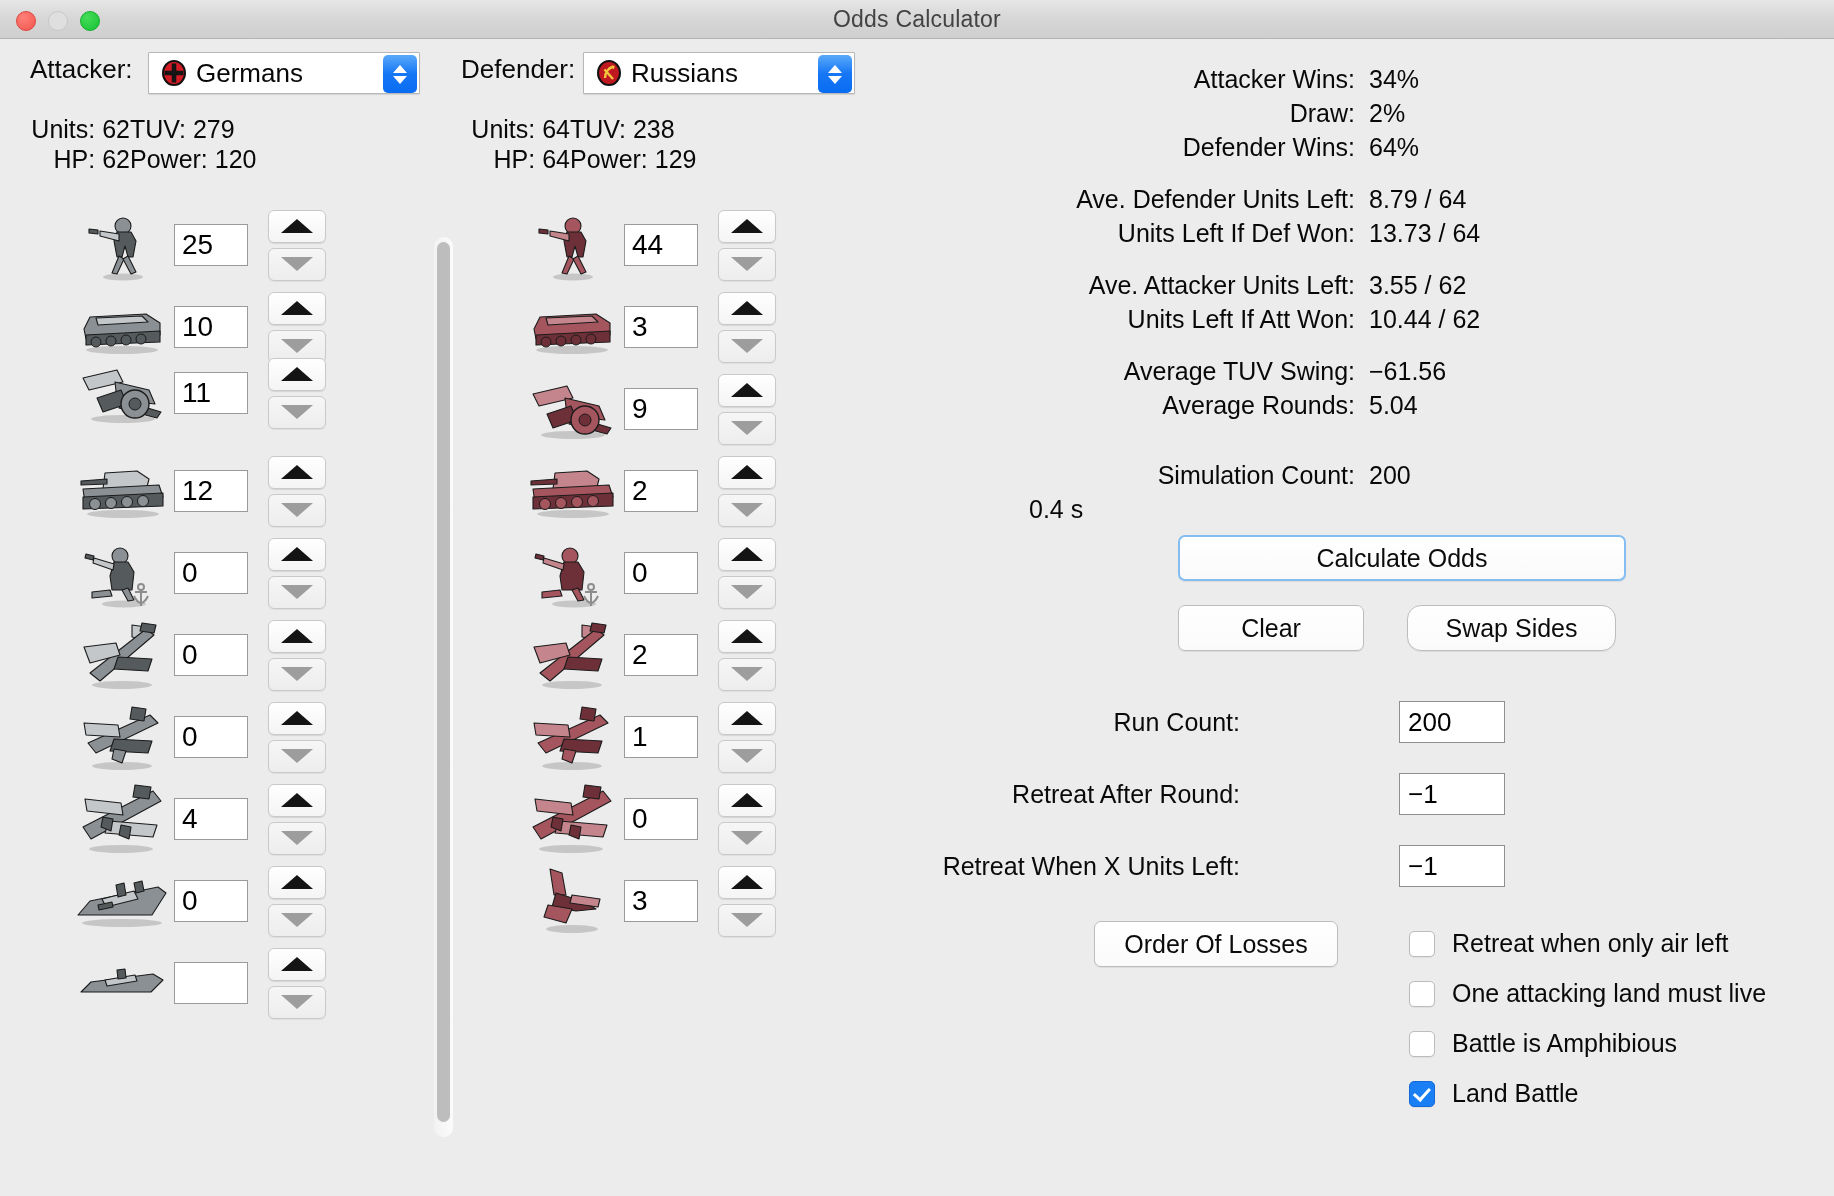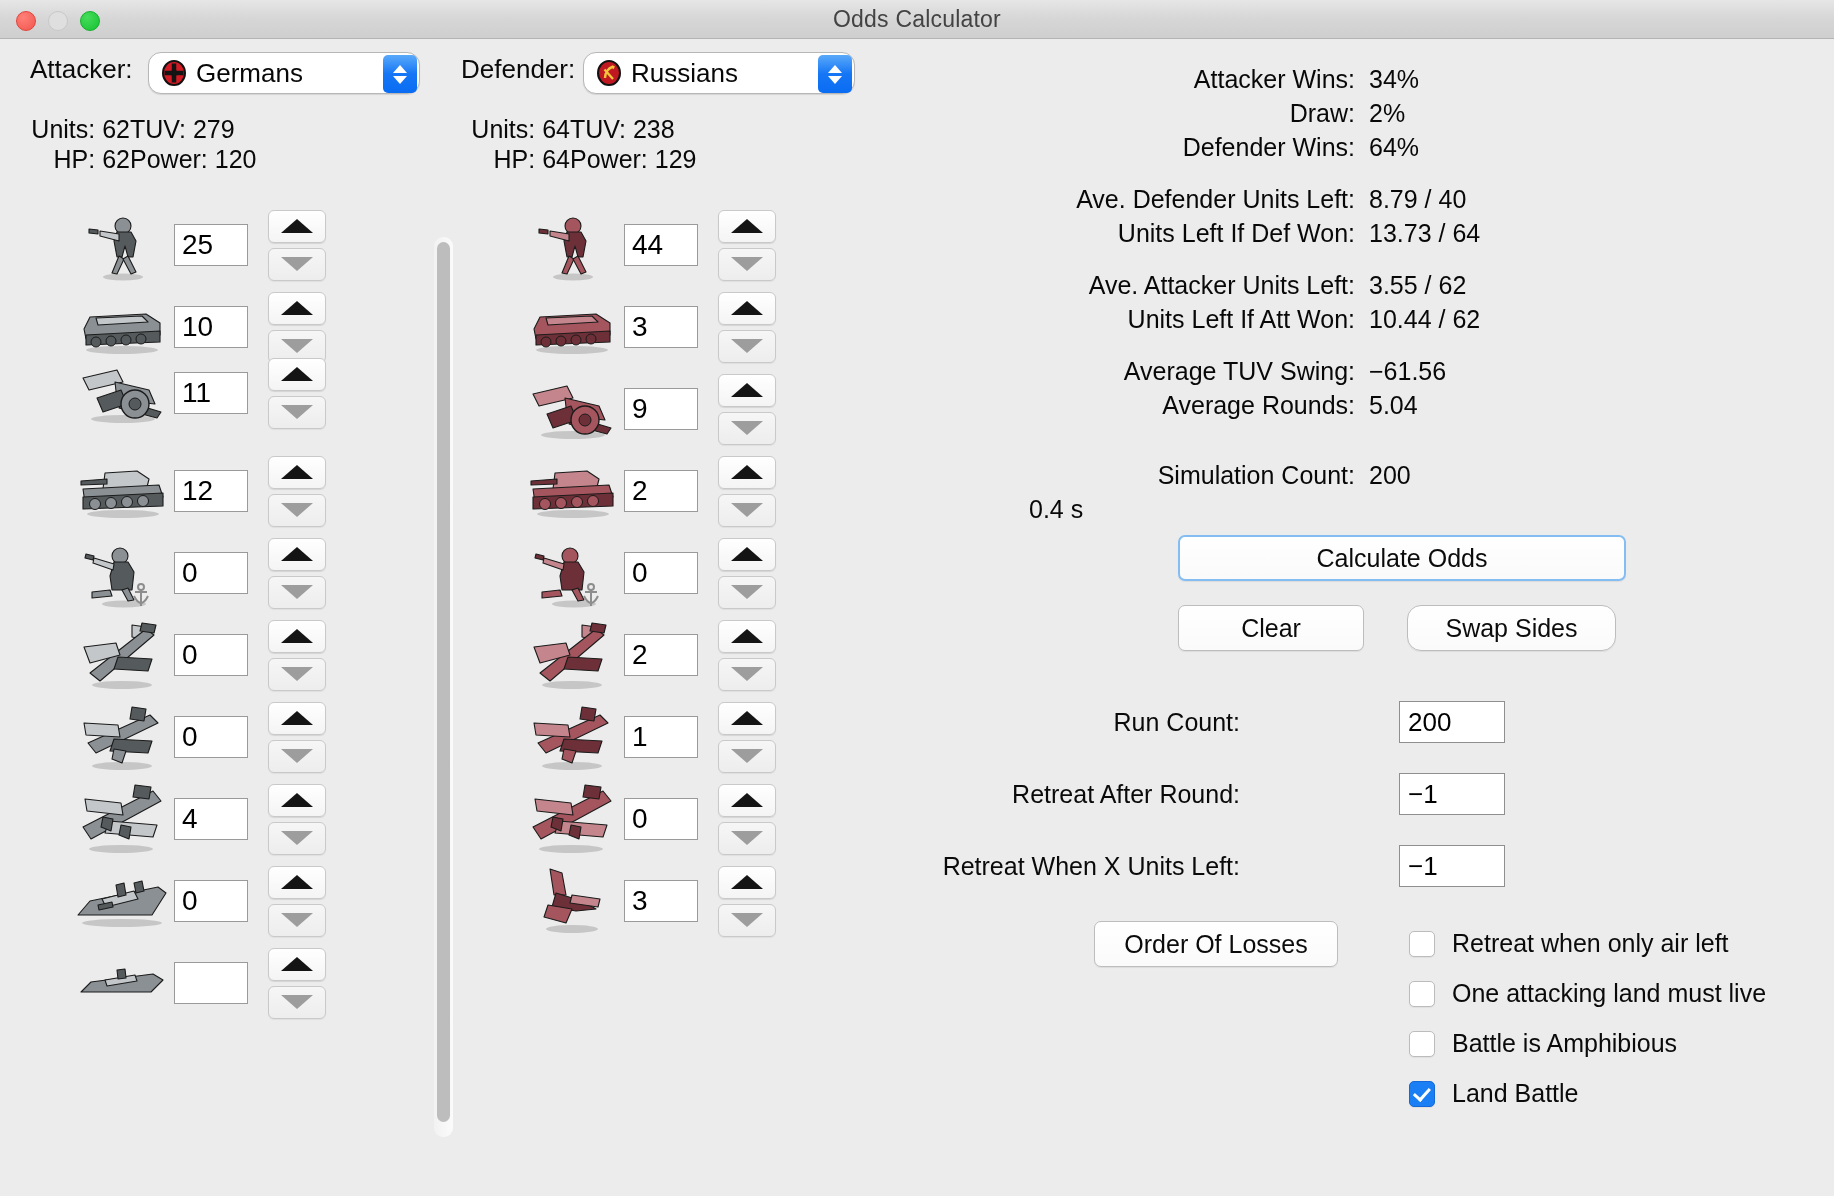--- a/index.html
+++ b/index.html
@@ -30,21 +30,21 @@
     position: absolute; left: 0; top: 0; width: 1834px; height: 28px;
     line-height: 39px; text-align: center;
     font-size: 23px; color: #434343; letter-spacing: 0.2px;
   }
 
   
   .side-label { position: absolute; font-size: 26px; color: #0a0a0a; }
   .combo {
     position: absolute; height: 42px;
     background: #fff;
-    border: 1px solid #b7b7b7; border-radius: 13px;
+    border: 1px solid #b7b7b7; border-radius: 1px;
     box-shadow: 0 1px 1px rgba(0,0,0,0.10);
     display: flex; align-items: center;
   }
   .combo .flag { width: 26px; height: 26px; margin-left: 12px; flex: 0 0 auto; }
   .combo .combo-text {
     margin-left: 9px; font-size: 26px; color: #080808; white-space: nowrap;
   }
   .stepper-blue {
     position: absolute; right: 2px; top: 2px; width: 34px; height: 38px;
     border-radius: 5px;
@@ -666,21 +666,21 @@
      </div>
         <div class="res-row">
        <span class="res-k">Defender Wins:</span>
        <span class="res-v">64%</span>
      </div>
       </div>
     <div class="gap"></div>
     <div id="res-block-2">
         <div class="res-row">
        <span class="res-k">Ave. Defender Units Left:</span>
-       <span class="res-v">8.79 / 40</span>
+       <span class="res-v">8.79 / 64</span>
      </div>
         <div class="res-row">
        <span class="res-k">Units Left If Def Won:</span>
        <span class="res-v">13.73 / 64</span>
      </div>
       </div>
     <div class="gap"></div>
     <div id="res-block-3">
         <div class="res-row">
        <span class="res-k">Ave. Attacker Units Left:</span>

